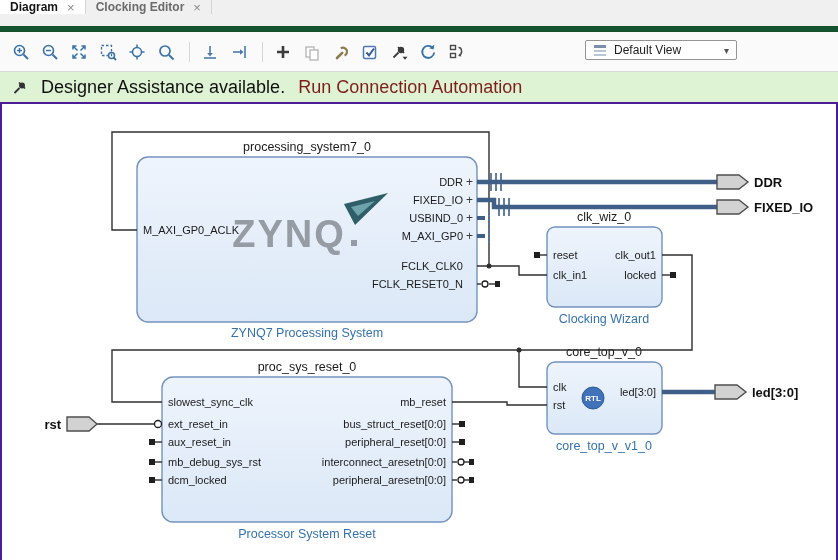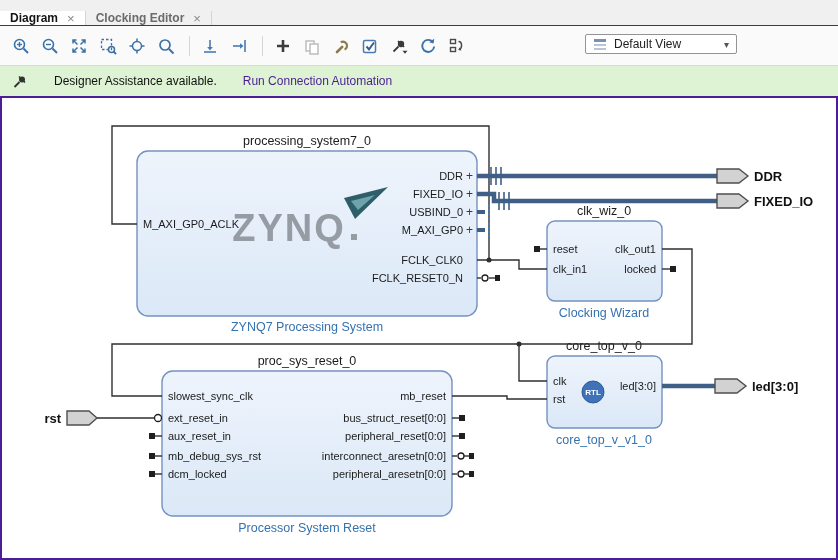--- a/index.html
+++ b/index.html
@@ -2,45 +2,45 @@
 <html><head>
 <meta charset="utf-8">
 <style>
   html,body { margin:0; padding:0; }
   body {
     width:838px; height:560px; overflow:hidden; background:#ffffff;
     font-family:"Liberation Sans", sans-serif;
     -webkit-font-smoothing:antialiased;
   }
   
-  .tabbar { height:26px; background:#f0f0f0; border-bottom:1px solid #14532d;
-            display:flex; align-items:flex-end; box-sizing:border-box; }
+  .tabbar { height:32px; background:#f0f0f0; border-bottom:6px solid #14532d;
+            display:flex; align-items:flex-start; box-sizing:border-box; }
   .tab { display:flex; align-items:center; gap:9px; padding:0 10px;
          font-size:12px; font-weight:bold; color:#6b6b6b;
          border-right:1px solid #d4d4d4; cursor:default; }
   .tab.active { background:#ffffff; color:#151515; }
   .tab .close { color:#8a8a8a; font-size:13px; font-weight:normal; line-height:1; }
   
   .toolbar { height:40px; background:#fafafa; border-bottom:1px solid #d9d9d9;
              display:flex; align-items:center; padding:0 8px; position:relative;
              box-sizing:border-box; }
   .tbtn { width:26px; height:26px; display:flex; align-items:center; justify-content:center;
           margin-right:3px; border-radius:3px; }
   .tbtn svg { display:block; }
   .sep { width:1px; height:20px; background:#d6d6d6; margin:0 7px; }
   .viewbox { position:absolute; left:585px; top:8px; width:152px; height:20px;
              border:1px solid #949494; border-radius:2px; background:#fff;
              display:flex; align-items:center; padding:0 7px; gap:7px;
              font-size:12px; color:#222; box-sizing:border-box; }
   .viewbox .chev { margin-left:auto; color:#555; font-size:10px; }
   
   .assist { height:30px; background:#ddf3d3; display:flex; align-items:center;
-            padding:0 12px; gap:26px; font-size:12px; color:#111;
+            padding:0 12px; gap:13px; font-size:18px; color:#111;
             box-sizing:border-box; }
-  .assist .link { color:#4c1d95; cursor:pointer; }
+  .assist .link { color:#7f1d1d; cursor:pointer; }
   
   .canvas { height:464px; border:2px solid #4c1d95; box-sizing:border-box; background:#fff; }
   .canvas svg { display:block; }
   svg text { font-family:"Liberation Sans", sans-serif; }
   .block  { fill:url(#bgGrad); stroke:#7492c0; stroke-width:1.4; }
   .btitle { font-size:12.5px; fill:#1b1b1b; text-anchor:middle; }
   .btype  { font-size:12.5px; fill:#3572b0; text-anchor:middle; }
   .port   { font-size:11px; fill:#1b1b1b; }
   .portr  { text-anchor:end; }
   .expander { font-size:12px; fill:#3a3a3a; }

